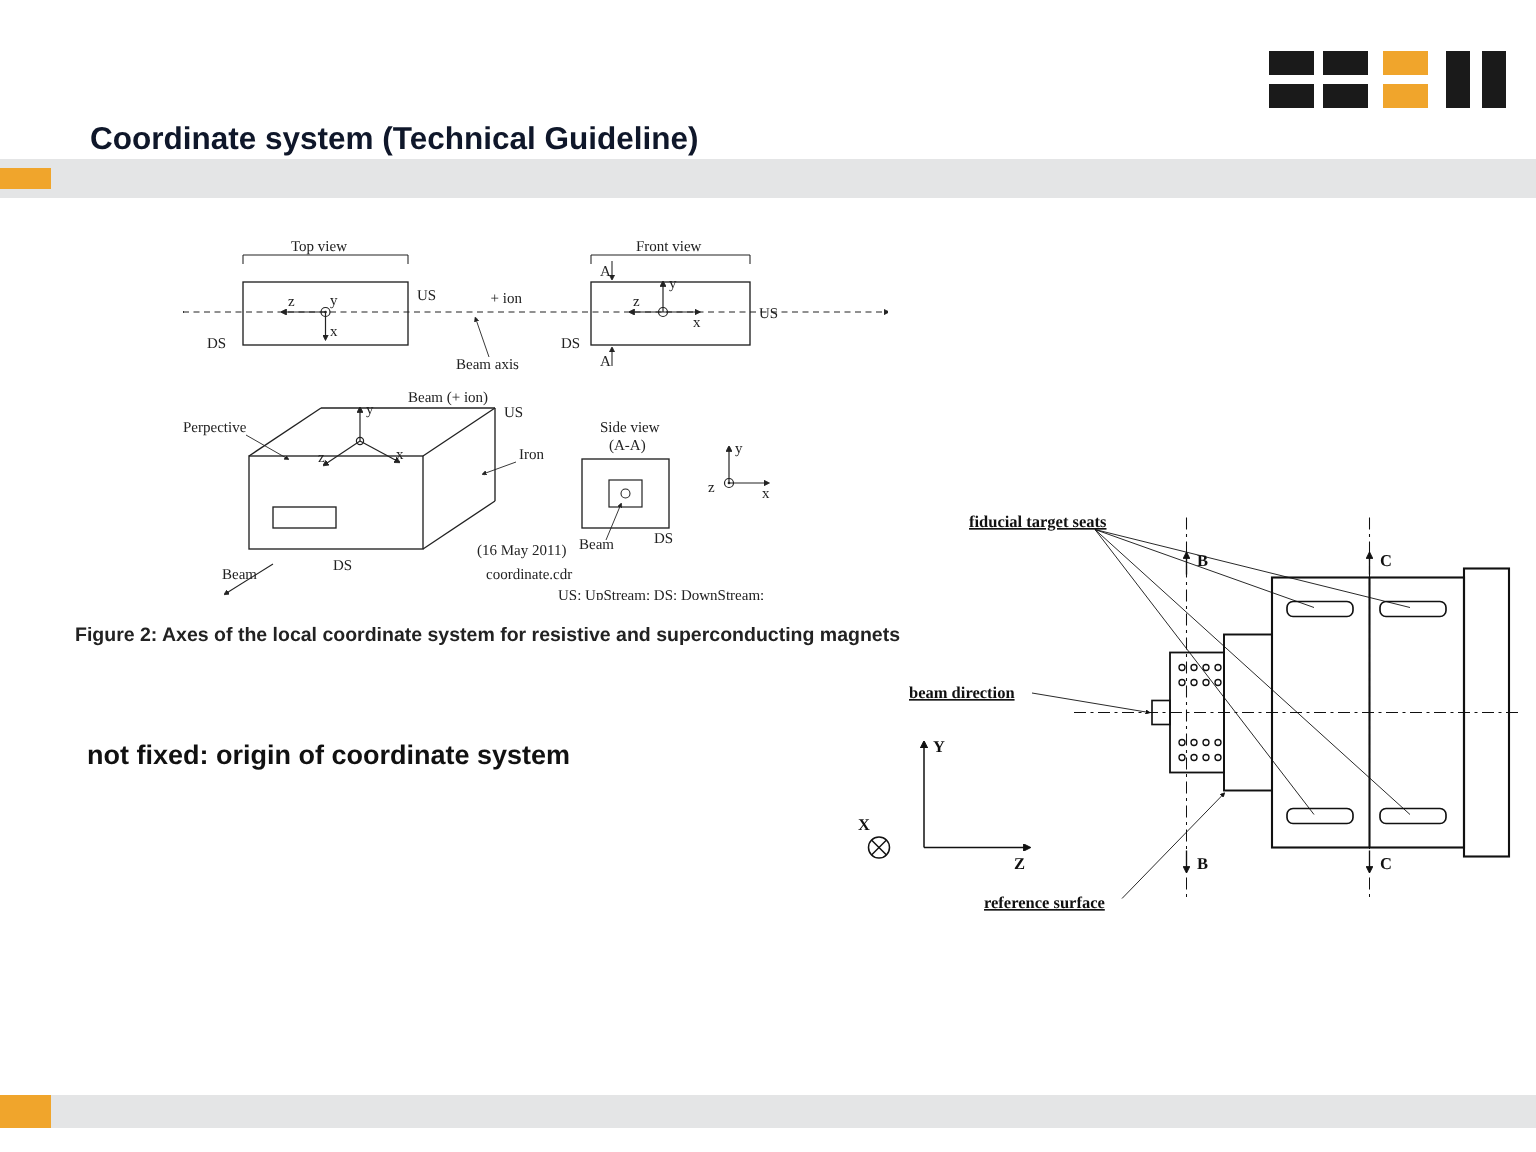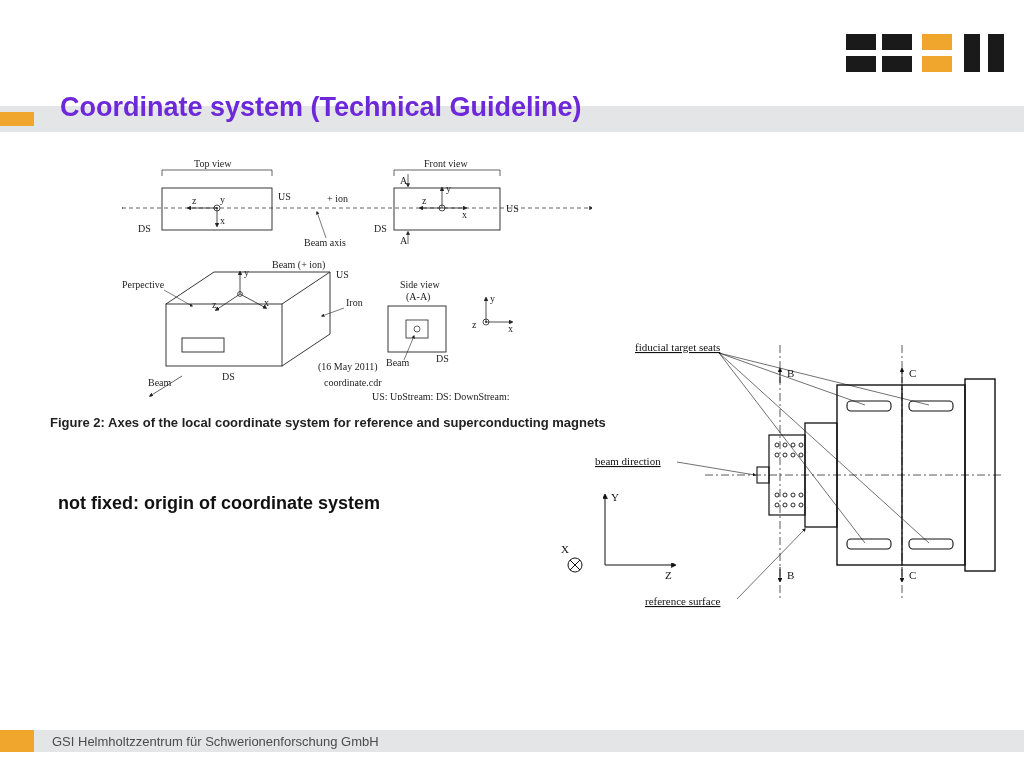--- a/index.html
+++ b/index.html
@@ -30,25 +30,25 @@
   .logo {
     position: absolute;
     top: 34px;
     right: 20px;
     width: 158px;
     height: 42px;
   }
   .logo svg { width: 100%; height: 100%; }
   .title {
     position: absolute;
-    top: 92px;
+    top: 81px;
     left: 60px;
-    font-size: 27px;
+    font-size: 21px;
     font-weight: bold;
-    color: #6d28d9;
+    color: #0f172a;
   }
   .diagram-top {
     position: absolute;
     top: 160px;
     left: 122px;
     width: 470px;
     font-family: "Times New Roman", serif;
     color: #222;
   }
   .diagram-top svg { display:block; }
@@ -64,23 +64,24 @@
     position: absolute;
     top: 493px;
     left: 58px;
     font-size: 18px;
     font-weight: bold;
     color: #111;
   }
   .diagram-right {
     position: absolute;
     top: 335px;
-    left: 505px;
+    left: 516px;
     width: 500px;
     font-family: "Times New Roman", serif;
+    font-weight: bold;
   }
   .diagram-right svg { display:block; }
   .footer-band {
     position: absolute;
     bottom: 16px;
     left: 0;
     width: 1024px;
     height: 22px;
     background: #e4e5e6;
     display: flex;
@@ -221,21 +222,21 @@
     <text x="350" y="168" stroke="none">z</text>
     <text x="368" y="142" stroke="none">y</text>
     <text x="386" y="172" stroke="none">x</text>
 
     <text x="196" y="210" stroke="none">(16 May 2011)</text>
     <text x="202" y="226" stroke="none">coordinate.cdr</text>
     <text x="250" y="240" stroke="none">US: UpStream; DS: DownStream;</text>
   </svg>
 </div>
 
-<div class="caption">Figure 2: Axes of the local coordinate system for reference and superconducting magnets</div>
+<div class="caption">Figure 2: Axes of the local coordinate system for resistive and superconducting magnets</div>
 <div class="note">not fixed: origin of coordinate system</div>
 
 <div class="diagram-right">
   <svg viewBox="0 0 500 280" width="500" height="280" font-family="Times New Roman, serif" font-size="11" fill="#111" stroke="#111">
     <defs>
       <marker id="ah2" viewBox="0 0 8 8" refX="6" refY="4" markerWidth="5" markerHeight="5" orient="auto">
         <path d="M0,0 L8,4 L0,8 z" fill="#111"></path>
       </marker>
     </defs>
 
@@ -308,14 +309,13 @@
       <line x1="75" y1="225" x2="65" y2="235"></line>
     </g>
     <text x="56" y="218" stroke="none">X</text>
     <text x="106" y="166" stroke="none">Y</text>
     <text x="160" y="244" stroke="none">Z</text>
   </svg>
 </div>
 
 <div class="footer-band">
   <div class="accent-chip-bottom"></div>
-  <div class="footer-text">GSI Helmholtzzentrum für Schwerionenforschung GmbH</div>
 </div>
 
 </body></html>

